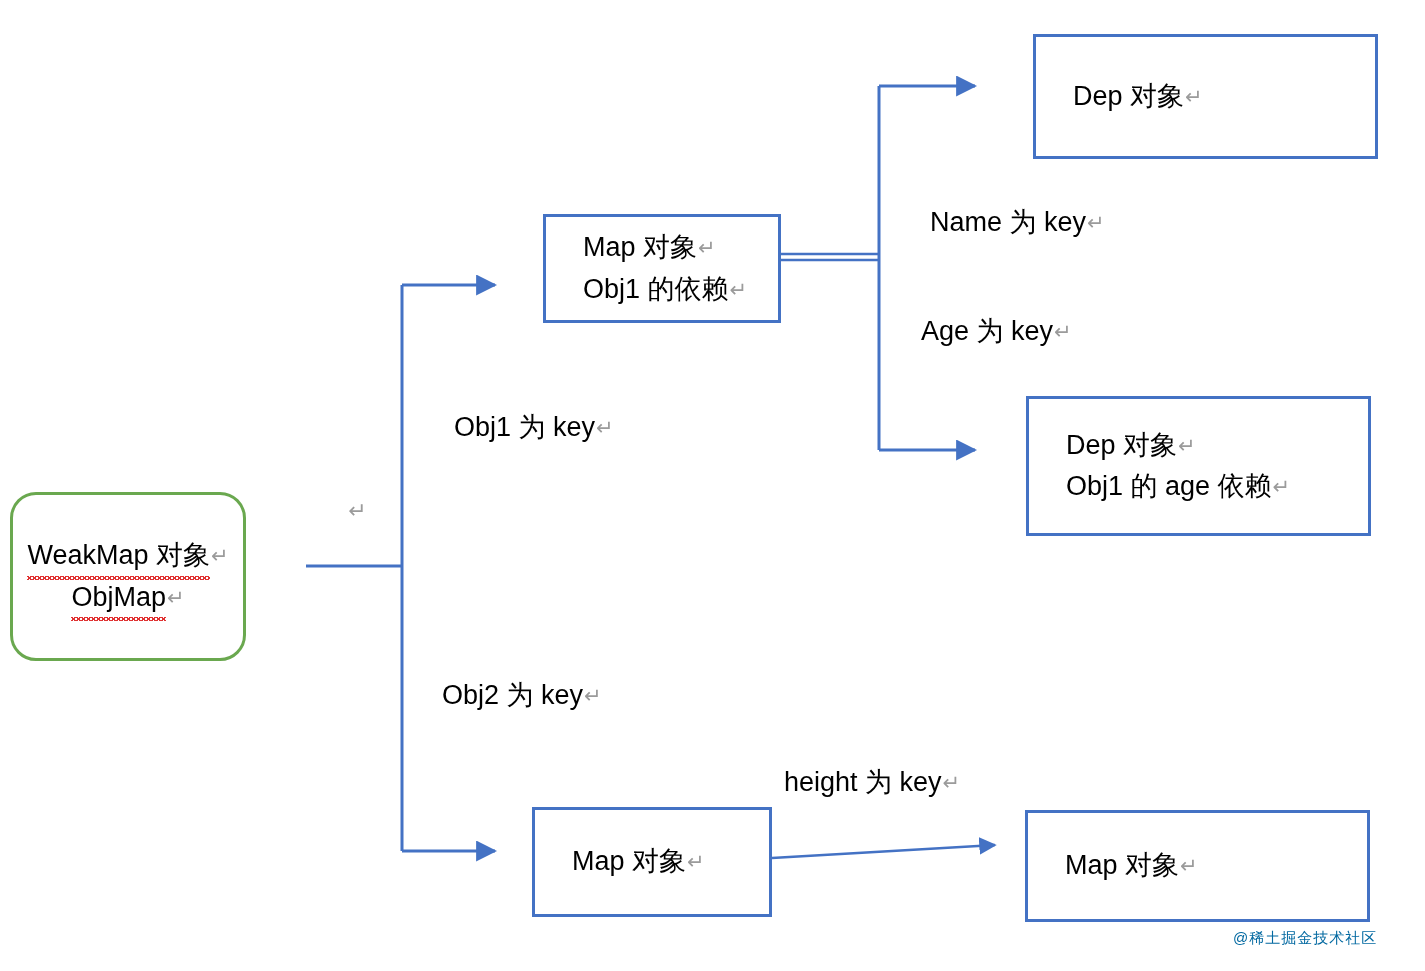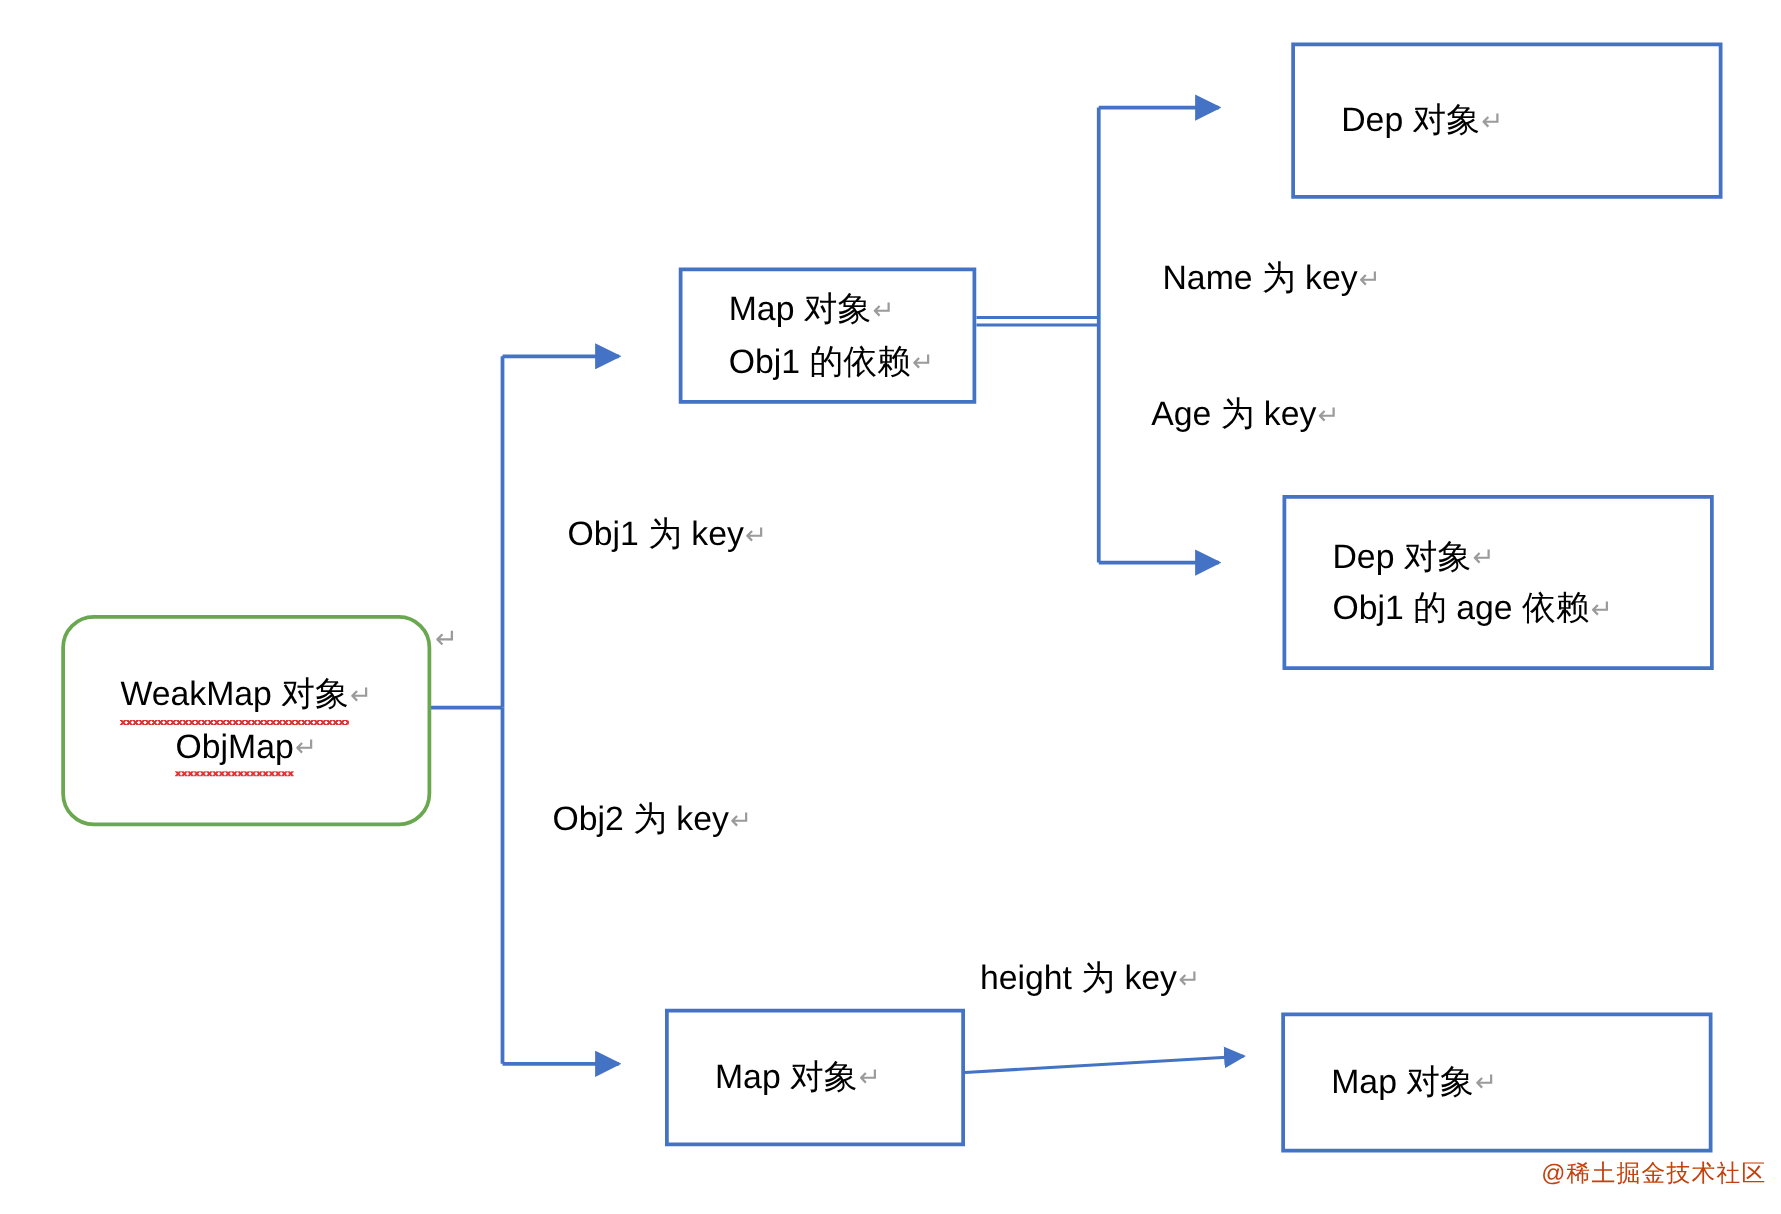--- a/index.html
+++ b/index.html
@@ -93,22 +93,22 @@
     position: absolute;
     color: #9b9b9b;
     font-size: 22px;
     line-height: 1;
   }
 
   
   .watermark {
     position: absolute;
     white-space: nowrap;
-    color: #c2410c;
-    font-size: 19px;
+    color: #0369a1;
+    font-size: 15px;
     letter-spacing: 1px;
     line-height: 1;
   }
 </style>
 </head>
 <body>
 
 <div id="canvas">
 
   <svg class="edges" viewBox="0 0 1425 971" xmlns="http://www.w3.org/2000/svg">
@@ -144,21 +144,21 @@
 
     <g>
       <path d="M 879 450 L 975 450" fill="none" stroke="#4472c4" stroke-width="3" marker-end="url(#arrow)"></path>
     </g>
 
     <g>
       <path d="M 772 858 L 995 845" fill="none" stroke="#4472c4" stroke-width="2.5" marker-end="url(#arrow)"></path>
     </g>
   </svg>
 
-  <div class="node green" style="left:10px; top:492px; width:296px; height:169px;margin-left:39px;">
+  <div class="node green" style="left:10px; top:492px; width:236px; height:169px;">
     <div class="line"><span class="spell"><span>WeakMap 对象</span></span><span class="cr">↵</span></div>
     <div class="line"><span class="spell"><span>ObjMap</span></span><span class="cr">↵</span></div>
   </div>
 
   <div class="node blue" style="left:543px; top:214px; width:238px; height:109px;">
     <div class="line"><span>Map 对象</span><span class="cr">↵</span></div>
     <div class="line"><span>Obj1 的依赖</span><span class="cr">↵</span></div>
   </div>
 
   <div class="node blue" style="left:1033px; top:34px; width:345px; height:125px;">
@@ -173,21 +173,21 @@
   <div class="node blue" style="left:532px; top:807px; width:240px; height:110px;">
     <div class="line"><span>Map 对象</span><span class="cr">↵</span></div>
   </div>
 
   <div class="node blue" style="left:1025px; top:810px; width:345px; height:112px;">
     <div class="line"><span>Map 对象</span><span class="cr">↵</span></div>
   </div>
 
   <div class="edge-label" style="left:454px; top:414px;"><span>Obj1 为 key</span><span class="cr">↵</span></div>
 
-  <div class="edge-label" style="left:442px; top:642px;"><span>Obj2 为 key</span><span class="cr">↵</span></div>
+  <div class="edge-label" style="left:442px; top:682px;"><span>Obj2 为 key</span><span class="cr">↵</span></div>
 
   <div class="edge-label" style="left:930px; top:189px;margin-top:20px;"><span>Name 为 key</span><span class="cr">↵</span></div>
 
   <div class="edge-label" style="left:921px; top:318px;"><span>Age 为 key</span><span class="cr">↵</span></div>
 
   <div class="edge-label" style="left:784px; top:746px;margin-top:23px;"><span>height 为 key</span><span class="cr">↵</span></div>
 
   <div class="stray-cr" style="left:348px; top:500px;">↵</div>
 
   <div class="watermark" style="left:1233px; top:930px;">@稀土掘金技术社区</div>

